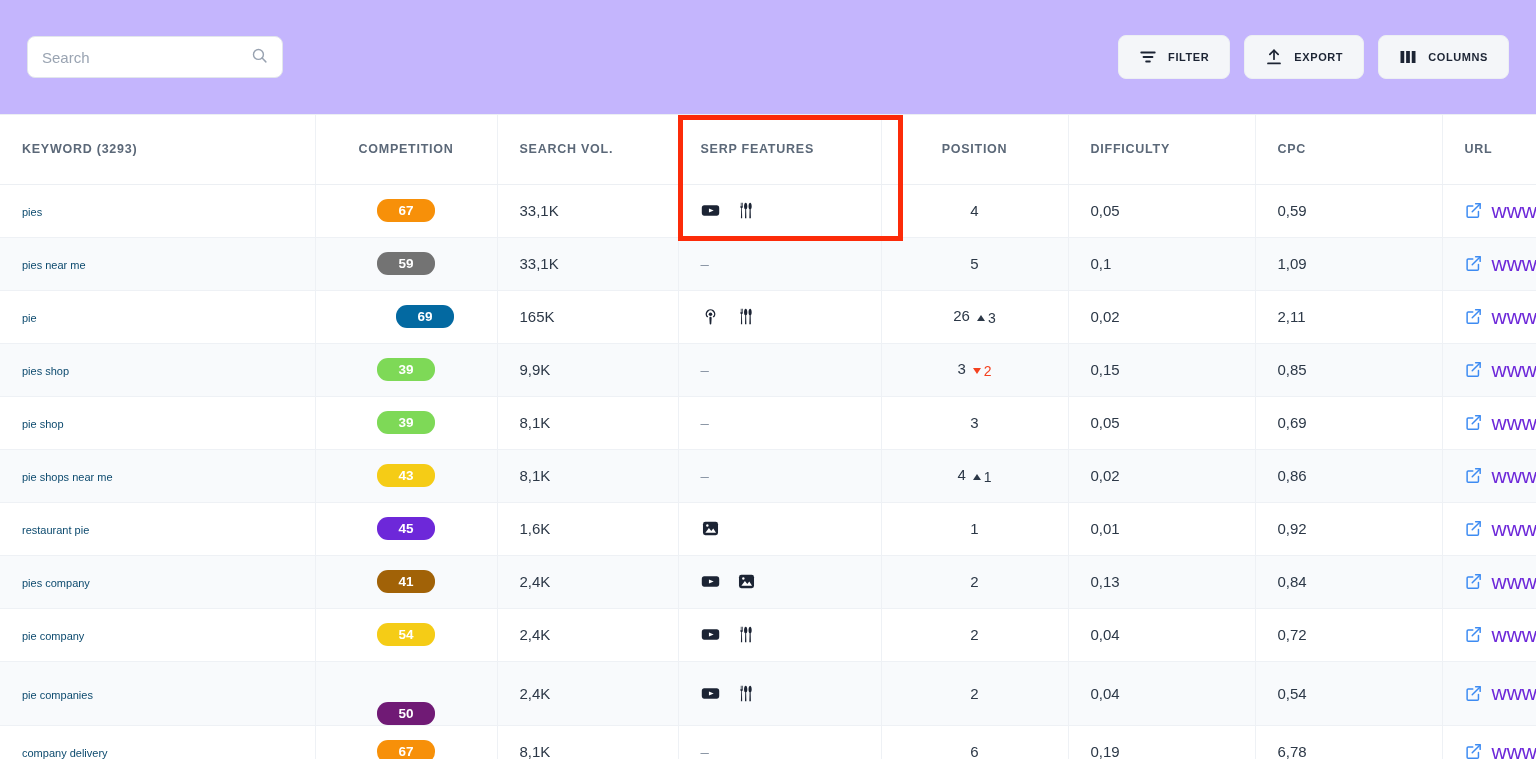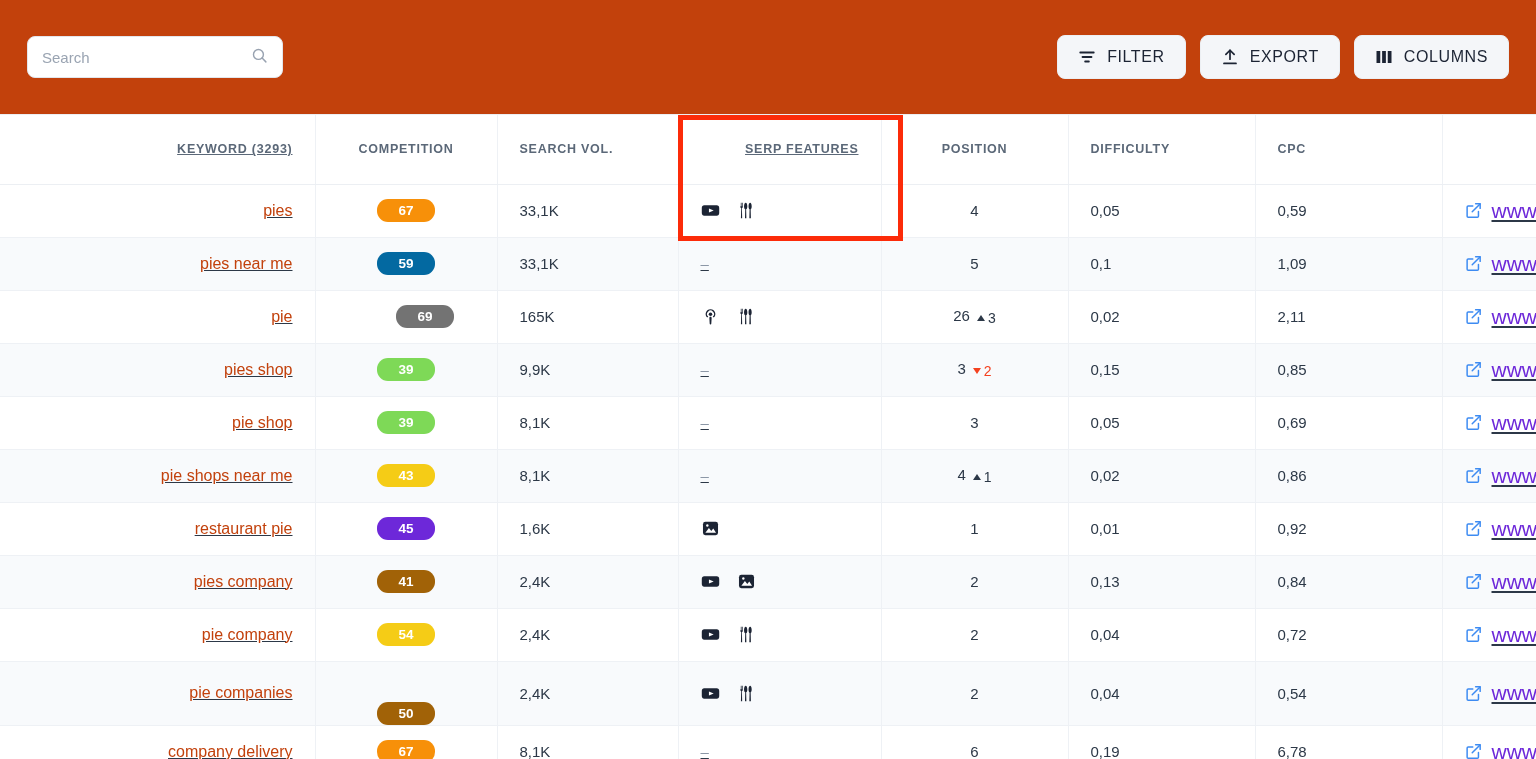--- a/index.html
+++ b/index.html
@@ -7,21 +7,21 @@
     width: 1536px; height: 759px;
     background: #ffffff;
     font-family: "Liberation Sans", sans-serif;
     overflow: hidden;
   }
 
   
   .toolbar {
     position: relative;
     height: 115px;
-    background: #c2410c;
+    background: #c4b5fd;
     border-bottom: 1px solid #eceff3;
     display: flex;
     align-items: center;
     justify-content: space-between;
     padding: 12px 27px;
   }
   .search-box {
     width: 256px; height: 42px;
     background: #ffffff;
     border: 1px solid #e2e6ec;
@@ -44,22 +44,22 @@
   .tb-btn {
     height: 44px;
     background: #f4f6f9;
     border: 1px solid #eceff3;
     border-radius: 8px;
     display: flex; align-items: center; gap: 11px;
     padding: 0 20px;
     cursor: pointer;
   }
   .tb-label {
-    font-size: 16px;
-    font-weight: normal;
+    font-size: 11px;
+    font-weight: bold;
     letter-spacing: .6px;
     color: #1c2434;
   }
   .tb-icon { width: 18px; height: 18px; display: block; }
 
   
   .table-wrap { position: relative; width: 1536px; height: 644px; overflow: hidden; }
   table { border-collapse: collapse; table-layout: fixed; width: 1610px; }
 
   thead th {
@@ -81,27 +81,27 @@
     border-right: 1px solid #eef1f5;
     font-size: 15px;
     color: #2c3847;
     padding: 0 22px;
     vertical-align: middle;
     white-space: nowrap;
   }
   tbody tr:nth-child(odd) td { background: #ffffff; }
   tbody tr:nth-child(even) td { background: #f8fafc; }
 
-  .c-left { text-align: right; text-decoration: underline; }
+  .c-left { text-align: left; }
   .c-right { text-align: left; }
   .c-center { text-align: center; }
 
   .kw-link {
-    color: #c2410c;
-    font-size: 16px;
+    color: #0c4a6e;
+    font-size: 11px;
     text-decoration: none;
     cursor: pointer;
   }
 
   .badge {
     display: inline-block;
     min-width: 36px;
     padding: 3px 21px;
     border-radius: 11px;
     color: #ffffff;
@@ -249,21 +249,21 @@
                   <polyline points="15,2.6 21.4,2.6 21.4,9"></polyline>
                   <line x1="10.2" y1="13.8" x2="21.2" y2="2.8"></line>
                 </svg>
               </span>
               <span class="url-text">www</span>
             </div>
           </td>
         </tr>
         <tr>
           <td class="c-left"><span class="kw-link">pies near me</span></td>
-          <td class="c-center"><span class="badge" style="background: #0369a1;">59</span></td>
+          <td class="c-center"><span class="badge" style="background: #737373;">59</span></td>
           <td class="c-right">33,1K</td>
           <td class="c-left">
             <div class="serp-cell">
               <span class="dash">–</span>
             </div>
           </td>
           <td class="c-center"><span class="pos-wrap">
               <span>5</span>
             </span></td>
           <td class="c-right">0,1</td>
@@ -276,21 +276,21 @@
                   <polyline points="15,2.6 21.4,2.6 21.4,9"></polyline>
                   <line x1="10.2" y1="13.8" x2="21.2" y2="2.8"></line>
                 </svg>
               </span>
               <span class="url-text">www</span>
             </div>
           </td>
         </tr>
         <tr>
           <td class="c-left"><span class="kw-link">pie</span></td>
-          <td class="c-center"><span class="badge" style="background: #737373; margin-left: 38px;">69</span></td>
+          <td class="c-center"><span class="badge" style="background: #0369a1; margin-left: 38px;">69</span></td>
           <td class="c-right">165K</td>
           <td class="c-left">
             <div class="serp-cell">
               <span>
                 <svg class="serp-icon" viewBox="0 0 24 24" fill="#1c2434">
                   <circle cx="12" cy="9.2" r="2.2"></circle>
                   <path d="M12 12.4c-.85 0-1.5.7-1.45 1.55l.45 7.3c.03.5.45.85.95.85h.1c.5 0 .92-.35.95-.85l.45-7.3c.05-.85-.6-1.55-1.45-1.55z"></path>
                   <path d="M7.9 13.4A6.1 6.1 0 0 1 12 2.8a6.1 6.1 0 0 1 4.1 10.6l-1.25-1.25a4.35 4.35 0 1 0-5.7 0z"></path>
                 </svg>
               </span>
@@ -520,21 +520,21 @@
                   <polyline points="15,2.6 21.4,2.6 21.4,9"></polyline>
                   <line x1="10.2" y1="13.8" x2="21.2" y2="2.8"></line>
                 </svg>
               </span>
               <span class="url-text">www</span>
             </div>
           </td>
         </tr>
         <tr>
           <td class="c-left"><span class="kw-link">pie companies</span></td>
-          <td class="c-center"><span class="badge" style="background: #a16207; margin-top: 40px;">50</span></td>
+          <td class="c-center"><span class="badge" style="background: #701a75; margin-top: 40px;">50</span></td>
           <td class="c-right">2,4K</td>
           <td class="c-left">
             <div class="serp-cell">
               <span>
                 <svg class="serp-icon" viewBox="0 0 24 24" fill="#1c2434">
                   <rect x="1" y="5.5" width="22" height="13" rx="3.2"></rect>
                   <polygon points="10,9.6 16,12 10,14.4" fill="#ffffff"></polygon>
                 </svg>
               </span>
               <span>

